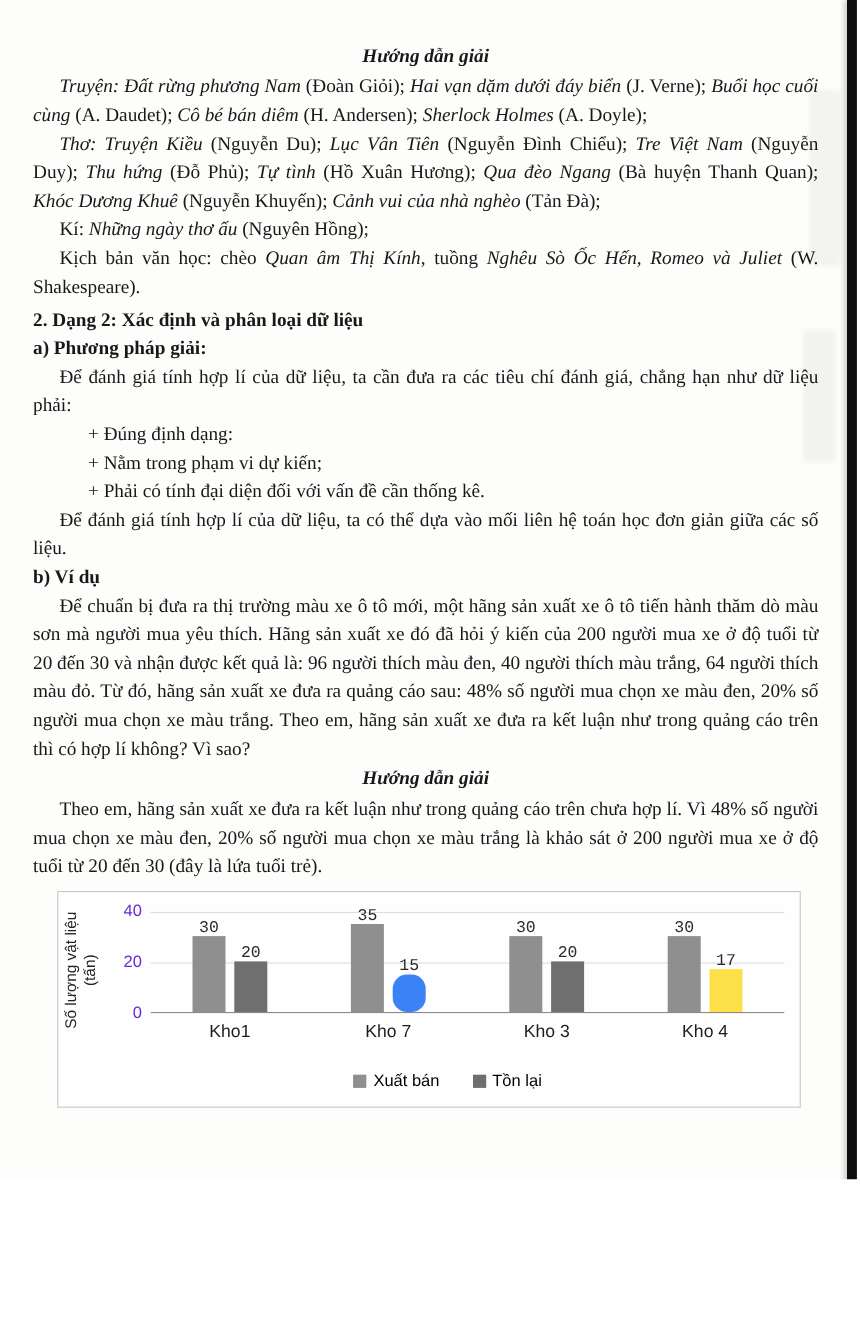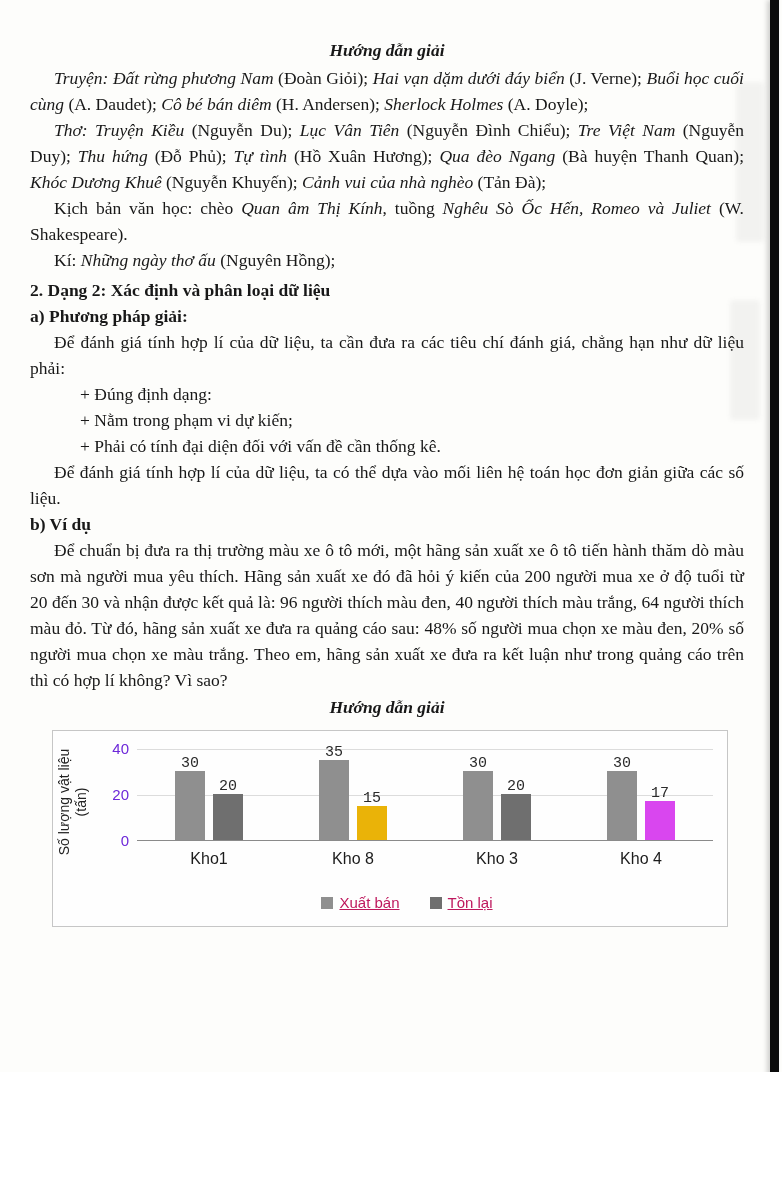--- a/index.html
+++ b/index.html
@@ -48,50 +48,51 @@
   .group { flex:1; display:flex; justify-content:center; align-items:flex-end; gap:8px; position:relative; }
   .bar { width:30px; position:relative; }
   .val {
     position:absolute; top:-20px; left:50%; transform:translateX(-50%);
     font-size:15px; color:#2a2a2a; white-space:nowrap;
   }
   .cats-row { display:flex; }
   .yaxis-spacer { width:36px; }
   .cats { flex:1; display:flex; }
   .cat { flex:1; text-align:center; font-size:16px; color:#1c1c1c; padding-top:5px; }
-  .legend { display:flex; justify-content:center; gap:30px; margin-top:18px; font-size:15px; color:#be185d;text-decoration:underline; }
+  .legend { display:flex; justify-content:center; gap:30px; margin-top:18px; font-size:15px; color:#000000; }
   .leg-item { display:flex; align-items:center; gap:6px; }
   .leg-sq { display:inline-block; width:12px; height:12px; }
 
   .page-number { position:absolute; left:16px; top:1122px; font-size:19px; }
 </style>
 </head>
 <body>
 
 <div class="page">
 
   <div class="bleed" style="left:736px; top:82px; width:28px; height:160px;"></div>
   <div class="bleed" style="left:730px; top:300px; width:30px; height:120px;"></div>
 
   <div class="content">
     <p class="center-head"><span style="font-style: italic; font-weight: bold;">Hướng dẫn giải</span></p>
     <p class="para"><span style="font-style: italic;">Truyện: Đất rừng phương Nam </span><span>(Đoàn Giỏi); </span><span style="font-style: italic;">Hai vạn dặm dưới đáy biển </span><span>(J. Verne); </span><span style="font-style: italic;">Buổi học cuối cùng </span><span>(A. Daudet); </span><span style="font-style: italic;">Cô bé bán diêm </span><span>(H. Andersen); </span><span style="font-style: italic;">Sherlock Holmes </span><span>(A. Doyle);</span></p>
     <p class="para"><span style="font-style: italic;">Thơ: Truyện Kiều </span><span>(Nguyễn Du); </span><span style="font-style: italic;">Lục Vân Tiên </span><span>(Nguyễn Đình Chiểu); </span><span style="font-style: italic;">Tre Việt Nam </span><span>(Nguyễn Duy); </span><span style="font-style: italic;">Thu hứng </span><span>(Đỗ Phủ); </span><span style="font-style: italic;">Tự tình </span><span>(Hồ Xuân Hương); </span><span style="font-style: italic;">Qua đèo Ngang </span><span>(Bà huyện Thanh Quan); </span><span style="font-style: italic;">Khóc Dương Khuê </span><span>(Nguyễn Khuyến); </span><span style="font-style: italic;">Cảnh vui của nhà nghèo </span><span>(Tản Đà);</span></p>
+    <p class="para"><span>Kí: </span><span style="font-style: italic;">Những ngày thơ ấu </span><span>(Nguyên Hồng);</span></p>
     <p class="para"><span>Kịch bản văn học: chèo </span><span style="font-style: italic;">Quan âm Thị Kính</span><span>, tuồng </span><span style="font-style: italic;">Nghêu Sò Ốc Hến, Romeo và Juliet </span><span>(W. Shakespeare).</span></p>
-    <p class="para"><span>Kí: </span><span style="font-style: italic;">Những ngày thơ ấu </span><span>(Nguyên Hồng);</span></p>
     <p class="flush gap-top"><span style="font-weight: bold;">2. Dạng 2: Xác định và phân loại dữ liệu</span></p>
     <p class="flush"><span style="font-weight: bold;">a) Phương pháp giải:</span></p>
     <p class="para"><span>Để đánh giá tính hợp lí của dữ liệu, ta cần đưa ra các tiêu chí đánh giá, chẳng hạn như dữ liệu phải:</span></p>
     <p class="plus"><span>+ Đúng định dạng:</span></p>
     <p class="plus"><span>+ Nằm trong phạm vi dự kiến;</span></p>
     <p class="plus"><span>+ Phải có tính đại diện đối với vấn đề cần thống kê.</span></p>
     <p class="para"><span>Để đánh giá tính hợp lí của dữ liệu, ta có thể dựa vào mối liên hệ toán học đơn giản giữa các số liệu.</span></p>
     <p class="flush"><span style="font-weight: bold;">b) Ví dụ</span></p>
     <p class="para"><span>Để chuẩn bị đưa ra thị trường màu xe ô tô mới, một hãng sản xuất xe ô tô tiến hành thăm dò màu sơn mà người mua yêu thích. Hãng sản xuất xe đó đã hỏi ý kiến của 200 người mua xe ở độ tuổi từ 20 đến 30 và nhận được kết quả là: 96 người thích màu đen, 40 người thích màu trắng, 64 người thích màu đỏ. Từ đó, hãng sản xuất xe đưa ra quảng cáo sau: 48% số người mua chọn xe màu đen, 20% số người mua chọn xe màu trắng. Theo em, hãng sản xuất xe đưa ra kết luận như trong quảng cáo trên thì có hợp lí không? Vì sao?</span></p>
     <p class="center-head"><span style="font-style: italic; font-weight: bold;">Hướng dẫn giải</span></p>
+    <p class="para"><span>Theo em, hãng sản xuất xe đưa ra kết luận như trong quảng cáo trên chưa hợp lí. Vì 48% số người mua chọn xe màu đen, 20% số người mua chọn xe màu trắng là khảo sát ở 200 người mua xe ở độ tuổi từ 20 đến 30 (đây là lứa tuổi trẻ).</span></p>
 
     <div class="chart-fig">
       <div class="ylab">Số lượng vật liệu
 (tấn)</div>
       <div class="plot-row">
         <div class="yaxis">
             <div class="ytick" style="top: 0px;">40</div>
             <div class="ytick" style="top: 46px;">20</div>
             <div class="ytick" style="top: 92px;">0</div>
           </div>
@@ -103,47 +104,47 @@
                 <div class="val">30</div>
               </div>
               <div class="bar" style="height: 46px; background: rgb(111, 111, 111);">
                 <div class="val">20</div>
               </div>
             </div>
             <div class="group">
               <div class="bar" style="height: 80.5px; background: rgb(143, 143, 143);">
                 <div class="val">35</div>
               </div>
-              <div class="bar" style="height: 34.5px; background: #eab308;">
+              <div class="bar" style="height: 34.5px; background: #3b82f6; border-radius: 13px;">
                 <div class="val">15</div>
               </div>
             </div>
             <div class="group">
               <div class="bar" style="height: 69px; background: rgb(143, 143, 143);">
                 <div class="val">30</div>
               </div>
               <div class="bar" style="height: 46px; background: rgb(111, 111, 111);">
                 <div class="val">20</div>
               </div>
             </div>
             <div class="group">
               <div class="bar" style="height: 69px; background: rgb(143, 143, 143);">
                 <div class="val">30</div>
               </div>
-              <div class="bar" style="height: 39.1px; background: #d946ef;">
+              <div class="bar" style="height: 39.1px; background: #fde047;">
                 <div class="val">17</div>
               </div>
             </div>
           </div>
       </div>
       <div class="cats-row">
         <div class="yaxis-spacer"></div>
         <div class="cats">
             <div class="cat">Kho1</div>
-            <div class="cat">Kho 8</div>
+            <div class="cat">Kho 7</div>
             <div class="cat">Kho 3</div>
             <div class="cat">Kho 4</div>
           </div>
       </div>
       <div class="legend">
           <div class="leg-item">
             <span class="leg-sq" style="background: rgb(143, 143, 143);"></span>
             <span>Xuất bán</span>
           </div>
           <div class="leg-item">

